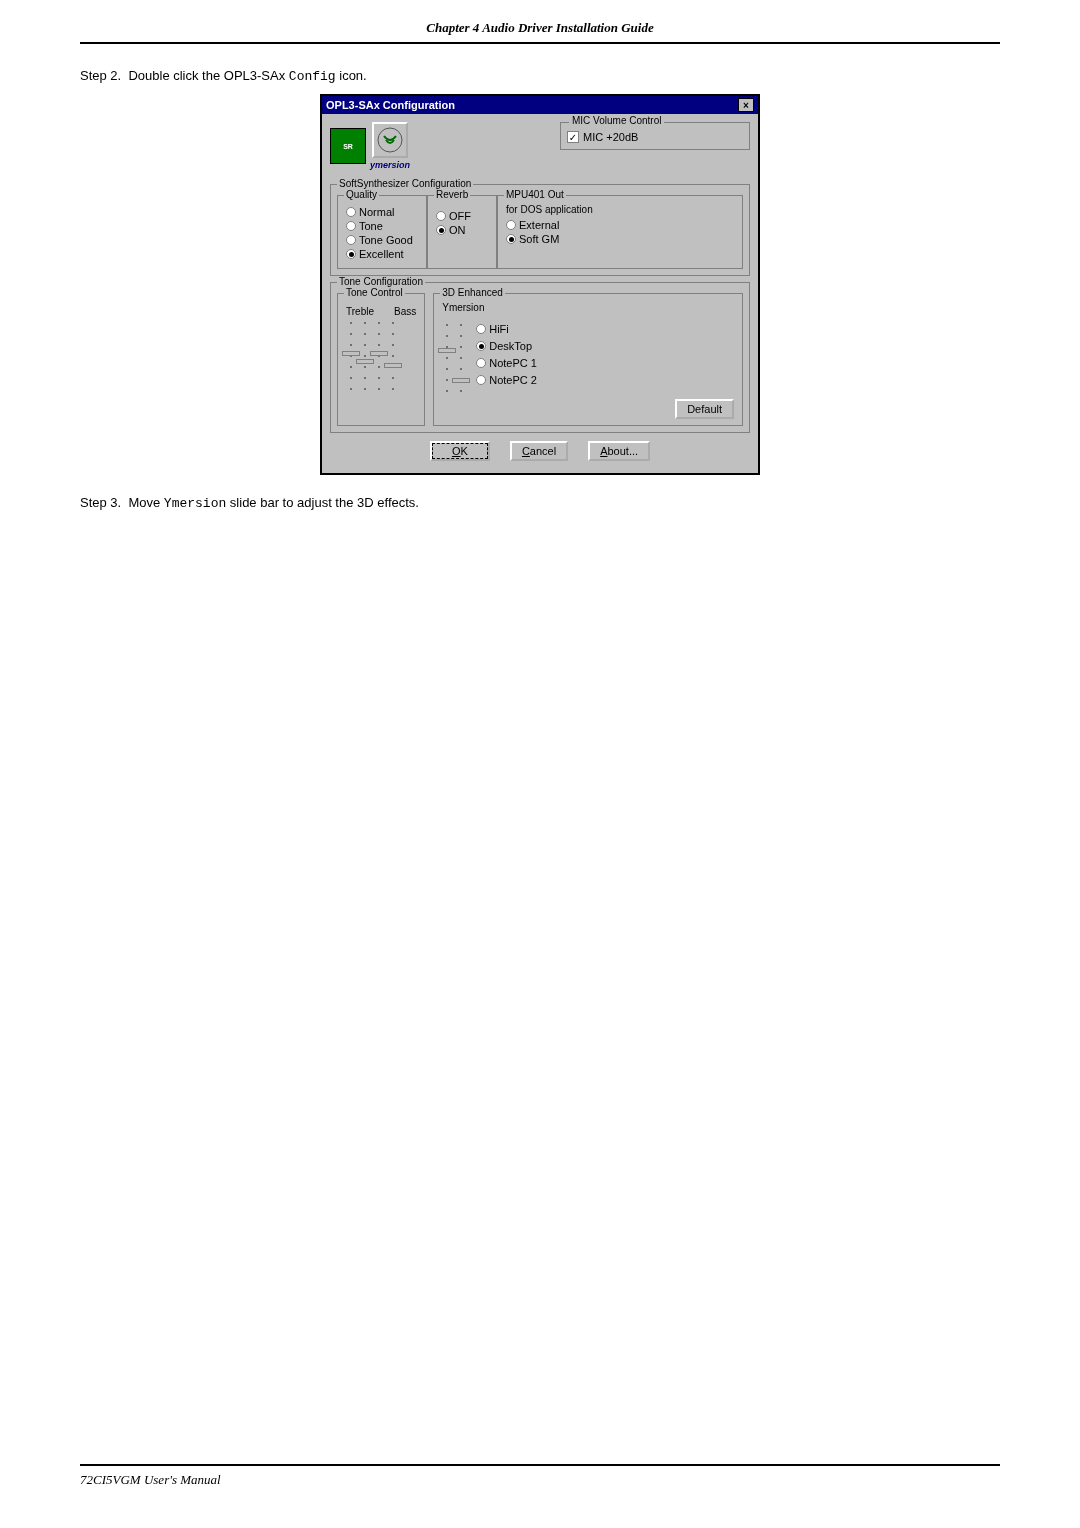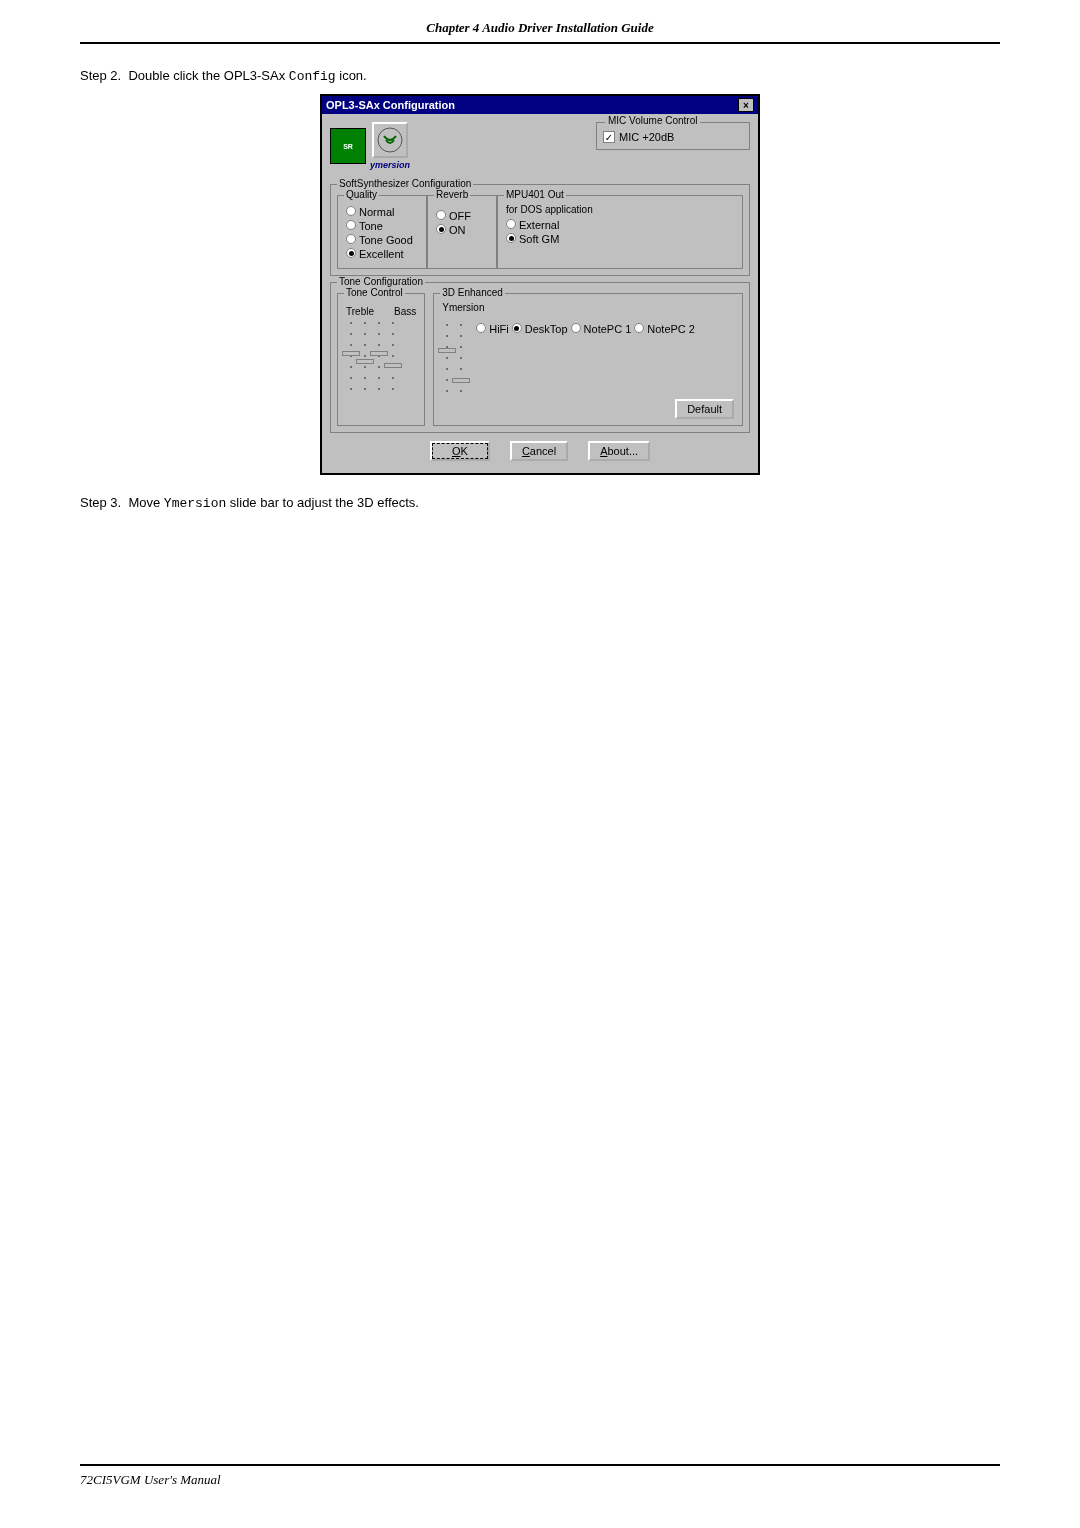--- a/index.html
+++ b/index.html
@@ -161,20 +161,21 @@
       position: absolute;
       top: -7px;
       left: 6px;
       background: #c0c0c0;
       padding: 0 2px;
       font-size: 10px;
     }
 
     .radio-row {
       display: flex;
+      align-items: center;
       gap: 3px;
       margin-bottom: 2px;
       font-size: 11px;
     }
 
     .radio-btn {
       width: 10px;
       height: 10px;
       border-radius: 50%;
       border: 1px solid #808080;
@@ -285,21 +286,21 @@
     }
 
     .enhanced-inner {
       display: flex;
       gap: 10px;
       padding-top: 6px;
     }
 
     .enhanced-options {
       display: flex;
-      flex-direction: row;
+      flex-direction: column;
       gap: 3px;
       font-size: 10px;
     }
 
     
     .default-btn-area {
       display: flex;
       justify-content: flex-end;
       margin-top: 6px;
     }
@@ -466,21 +467,21 @@
                 <path d="M10,14 Q14,20 18,14" stroke="#006600" stroke-width="2" fill="none"></path>
               </svg>
             </div>
             <div class="ymersion-text">
               <span>ymersion</span>
             </div>
           </div>
         </div>
 
         <div style="margin-left:auto;">
-          <div class="group-box" style="width:154px;padding-top:8px;">
+          <div class="group-box" style="width:190px;padding-top:8px;">
             <span class="group-box-title">MIC Volume Control</span>
             <div class="checkbox-row">
               <div class="checkbox-input">✓</div>
               <span>MIC +20dB</span>
             </div>
           </div>
         </div>
       </div>
 
       <div class="softsynth-outer">

